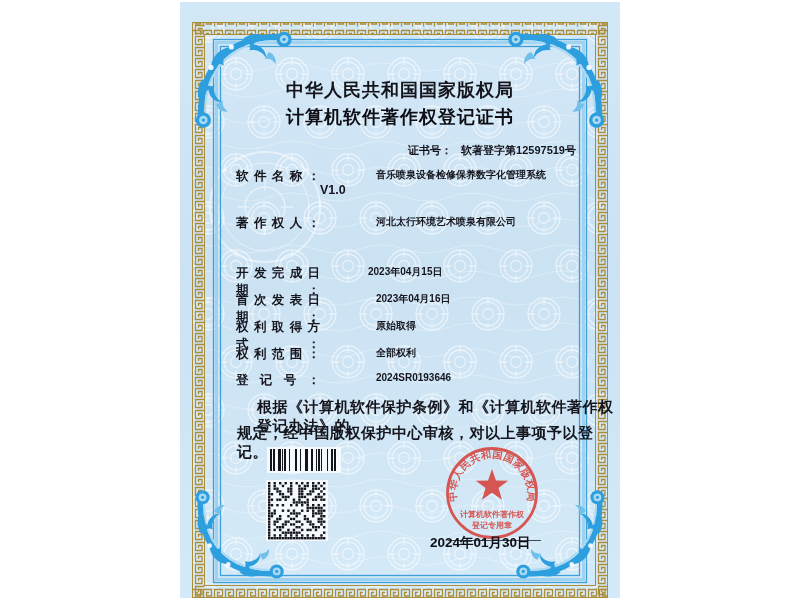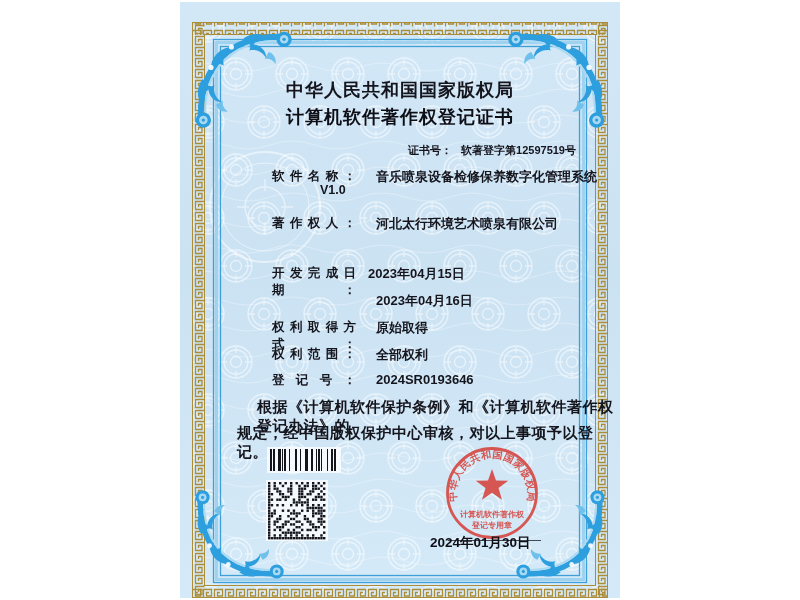--- a/index.html
+++ b/index.html
@@ -21,24 +21,24 @@
   .cert-title{
     left:0;right:0;top:103px;text-align:center;
     font-family:"Liberation Serif", serif;
     font-size:18px;letter-spacing:1px;color:#0e0e16;
   }
   .certno{right:44px;top:141px;font-size:11px;}
   .certno .lbl{margin-right:9px;margin-top:10px;}
   .frow{position:absolute;left:56px;}
   .flabel{
     display:inline-block;width:84px;font-size:12.5px;font-weight:700;color:#15151e;
-    text-align:justify;text-align-last:justify;vertical-align:top;margin-left:36px;
+    text-align:justify;text-align-last:justify;vertical-align:top;
   }
   .fvalue{
-    display:inline-block;margin-left:0px;font-size:13px;font-weight:700;color:#15151e;
+    display:inline-block;margin-left:0px;font-size:10px;font-weight:700;color:#15151e;
     vertical-align:top;white-space:nowrap;
   }
   .fvalue{position:absolute;left:84px;top:0;}
   .frow{width:360px;height:16px;}
   .v2{position:absolute;left:140px;font-size:12.5px;font-weight:700;color:#15151e;}
   .stmt{position:absolute;font-size:15px;font-weight:700;color:#15151e;letter-spacing:0.5px;}
   .issue-date{
     position:absolute;left:250px;top:532px;width:125px;text-align:left;
     font-size:13.5px;font-weight:700;color:#0e0e16;
   }
@@ -410,20 +410,21 @@
       <span class="flabel">著作权人：</span>
       <span class="fvalue" style="left:140px">河北太行环境艺术喷泉有限公司</span>
     </div>
 
     <div class="frow" style="top:263px">
       <span class="flabel">开发完成日期：</span>
       <span class="fvalue" style="left:132px">2023年04月15日</span>
     </div>
 
     <div class="frow" style="top:290px">
+      <span class="flabel">首次发表日期：</span>
       <span class="fvalue" style="left:140px">2023年04月16日</span>
     </div>
 
     <div class="frow" style="top:344px">
       <span class="flabel">权利范围：</span>
       <span class="fvalue" style="left:140px">全部权利</span>
     </div>
 
     <div class="frow" style="top:317px">
       <span class="flabel">权利取得方式：</span>

